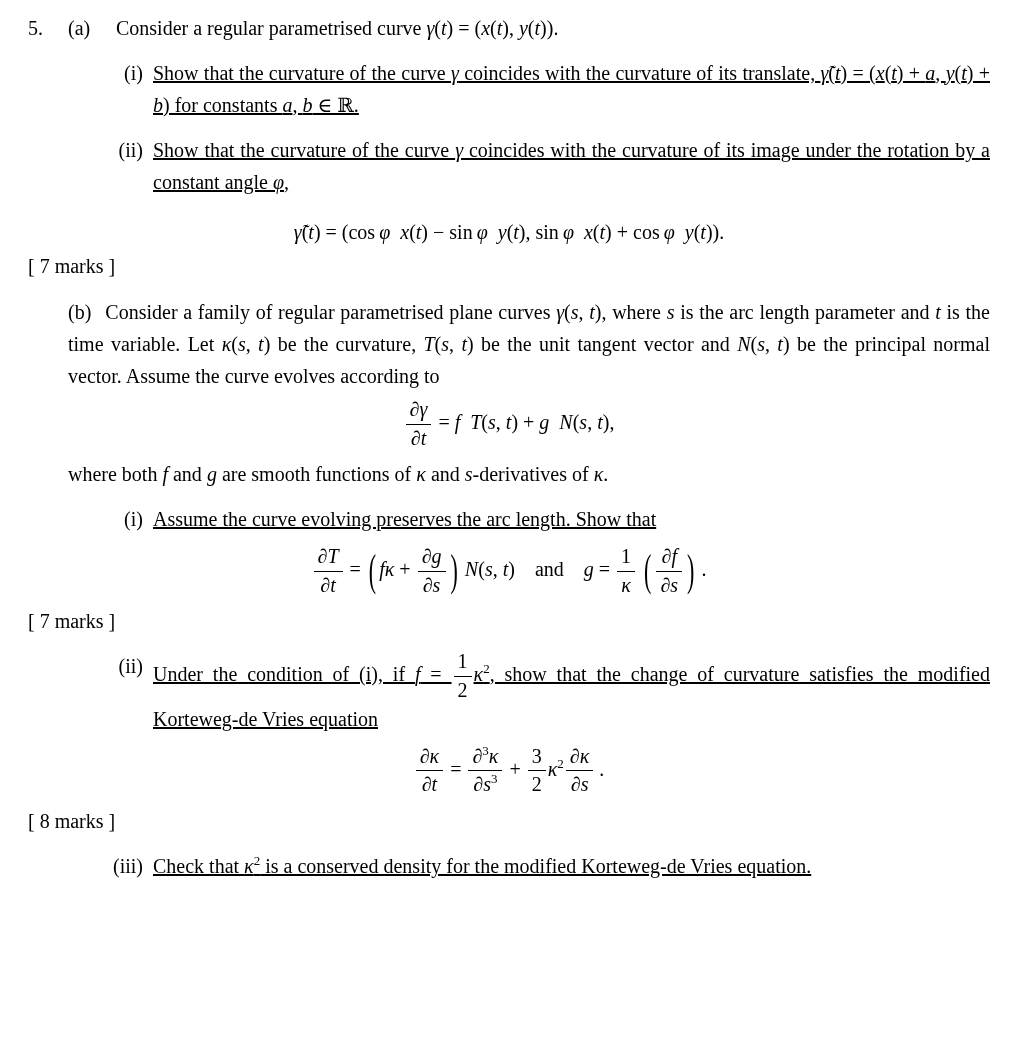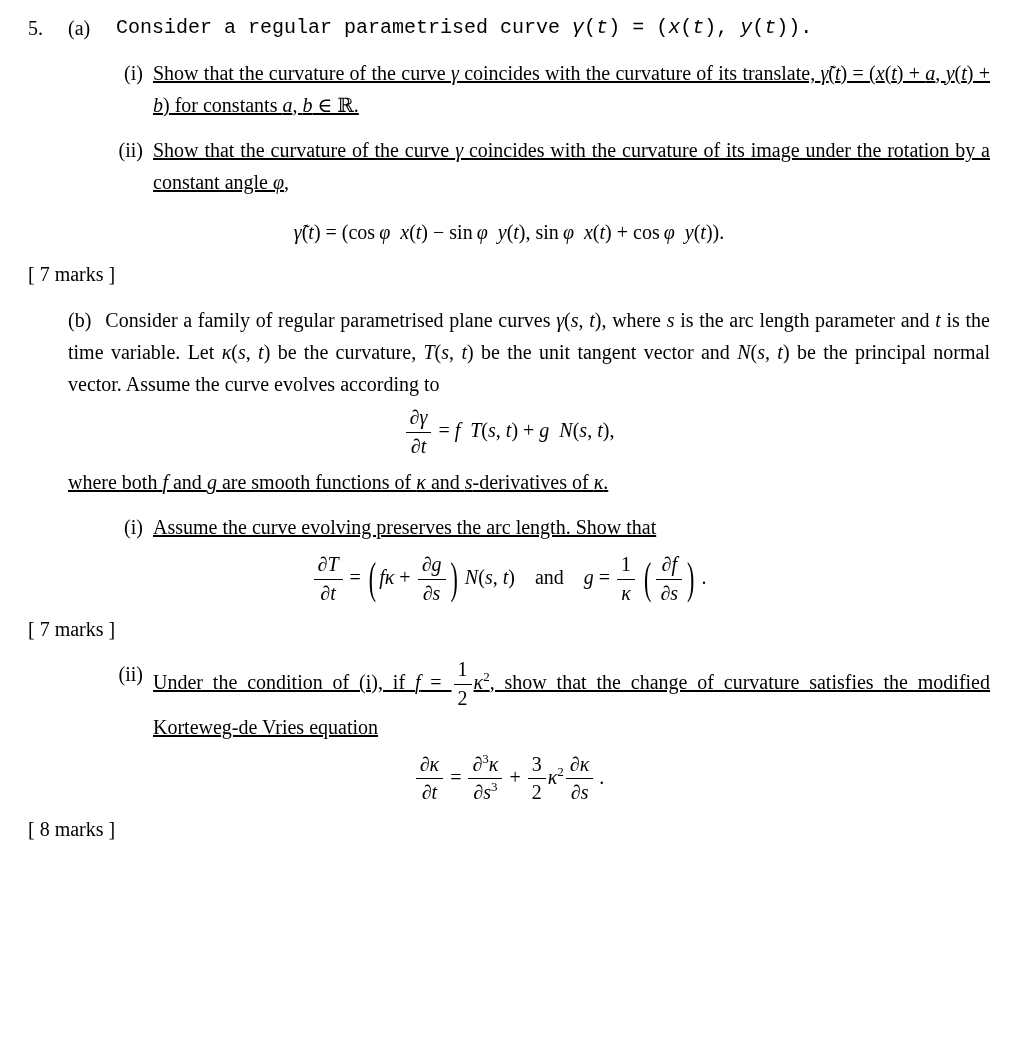--- a/index.html
+++ b/index.html
@@ -15,35 +15,35 @@
     font-size: 20px;
     line-height: 32px;
     color: #000000;
   }
   .page { padding: 10px 46px 0 28px; }
 
   
   .q-row { display: flex; margin-top: 2px; }
   .q-num { flex: 0 0 40px; }
   .p-label { flex: 0 0 48px; }
-  .q-body { flex: 1; text-align: justify; font-family: Liberation Mono, monospace; }
+  .q-body { flex: 1; text-align: justify; }
 
   
   .item { display: flex; align-items: flex-start; margin-top: 13px; }
   .item-label { flex: 0 0 115px; text-align: right; }
   .item-body { flex: 1; padding-left: 10px; text-align: justify; text-decoration: underline; }
 
   
   .para-b { margin: 14px 0 0 40px; text-align: justify; }
   .para-b .b-label { margin-right: 14px; }
-  .where { margin: 8px 0 0 40px; text-decoration: underline; }
+  .where { margin: 8px 0 0 40px; }
 
   
   .eq { text-align: center; }
-  .eq-rotation { margin: 18px 0 10px; }
+  .eq-rotation { margin: 18px 0 2px; }
   .eq-evolution { margin: 6px 0 4px; }
   .eq-tangent { margin: 10px 0 6px; }
   .eq-mkdv { margin: 10px 0 2px; }
 
   
   .marks { text-align: left; margin: 2px 0 6px; }
   .marks-gap { margin-top: 8px; }
 
   
   .mi { font-style: italic; }
@@ -109,16 +109,20 @@
 
   <div class="item">
     <span class="item-label">(ii)</span>
     <div class="item-body">Under the condition of (i), if <span class="mi">f</span> = <span class="frac"><span class="num">1</span><span class="den">2</span></span><span class="mi">κ</span><sup>2</sup>, show that the change of curvature satisfies the modified Korteweg-de Vries equation</div>
   </div>
 
   <div class="eq eq-mkdv"><span class="frac"><span class="num">∂<span class="mi">κ</span></span><span class="den">∂<span class="mi">t</span></span></span> = <span class="frac"><span class="num">∂<sup>3</sup><span class="mi">κ</span></span><span class="den">∂<span class="mi">s</span><sup>3</sup></span></span> + <span class="frac"><span class="num">3</span><span class="den">2</span></span><span class="mi">κ</span><sup>2</sup><span class="frac"><span class="num">∂<span class="mi">κ</span></span><span class="den">∂<span class="mi">s</span></span></span> .</div>
 
   <div class="marks marks-gap">[ 8 marks ]</div>
 
+  <div class="item">
+    <span class="item-label">(iii)</span>
+    <div class="item-body">Check that <span class="mi">κ</span><sup>2</sup> is a conserved density for the modified Korteweg-de Vries equation.</div>
+  </div>
 
 
 
 </div>
 
 </body></html>

